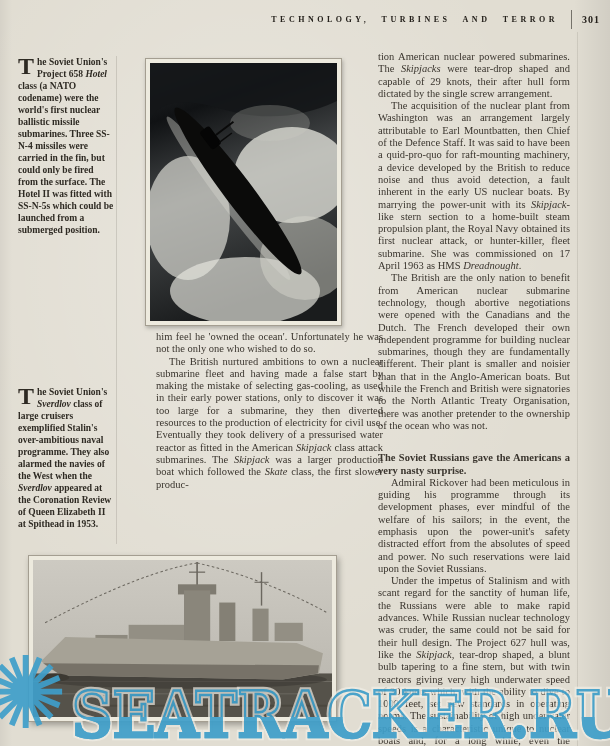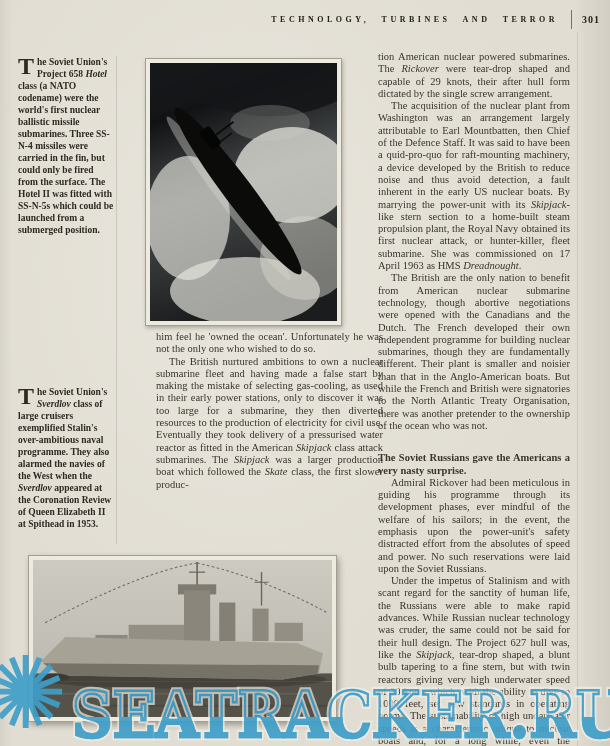--- a/index.html
+++ b/index.html
@@ -137,21 +137,21 @@
       <line x1="90" y1="84" x2="36" y2="106" stroke="#5e5a52" stroke-width="2.4"></line>
 
       <path d="M8,100 L32,76 L262,82 L288,92 L284,112 L248,118 L28,114 Z" fill="#a6a296"></path>
       <path d="M10,102 L284,104 L283,112 L248,118 L28,114 Z" fill="#6e6a60" opacity="0.85"></path>
 
       <ellipse cx="22" cy="116" rx="14" ry="4" fill="#3c3932"></ellipse>
     </svg>
   </div>
 
   <div class="bodycol right-col">
-    <p>tion American nuclear powered submarines. The <i>Rickover</i> were tear-drop shaped and capable of 29 knots, their after hull form dictated by the single screw arrangement.</p>
+    <p>tion American nuclear powered submarines. The <i>Skipjacks</i> were tear-drop shaped and capable of 29 knots, their after hull form dictated by the single screw arrangement.</p>
     <p class="indent">The acquisition of the nuclear plant from Washington was an arrangement largely attributable to Earl Mountbatten, then Chief of the Defence Staff. It was said to have been a quid-pro-quo for raft-mounting machinery, a device developed by the British to reduce noise and thus avoid detection, a fault inherent in the early US nuclear boats. By marrying the power-unit with its <i>Skipjack</i>-like stern section to a home-built steam propulsion plant, the Royal Navy obtained its first nuclear attack, or hunter-killer, fleet submarine. She was commissioned on 17 April 1963 as HMS <i>Dreadnought</i>.</p>
     <p class="indent">The British are the only nation to benefit from American nuclear submarine technology, though abortive negotiations were opened with the Canadians and the Dutch. The French developed their own independent programme for building nuclear submarines, though they are fundamentally different. Their plant is smaller and noisier than that in the Anglo-American boats. But while the French and British were signatories to the North Atlantic Treaty Organisation, there was another pretender to the ownership of the ocean who was not.</p>
     <p class="section-gap">The Soviet Russians gave the Americans a very nasty surprise.</p>
     <p class="indent">Admiral Rickover had been meticulous in guiding his programme through its development phases, ever mindful of the welfare of his sailors; in the event, the emphasis upon the power-unit's safety distracted effort from the absolutes of speed and power. No such reservations were laid upon the Soviet Russians.</p>
     <p class="indent">Under the impetus of Stalinism and with scant regard for the sanctity of human life, the Russians were able to make rapid advances. While Russian nuclear technology was cruder, the same could not be said for their hull design. The Project 627 hull was, like the <i>Skipjack</i>, tear-drop shaped, a blunt bulb tapering to a fine stern, but with twin reactors giving very high underwater speed of 30 knots which, with the ability to dive to 1000 feet, set new standards in operating norms. The sustainability of high underwater speeds is a characteristic unique to nuclear boats and, for a long while, even the Americans reckoned their</p>
   </div>
 
   <div class="watermark">
     <span class="wm-burst">✺</span>
     <span class="wm-text wm-halo">SEATRACKER.RU</span>

